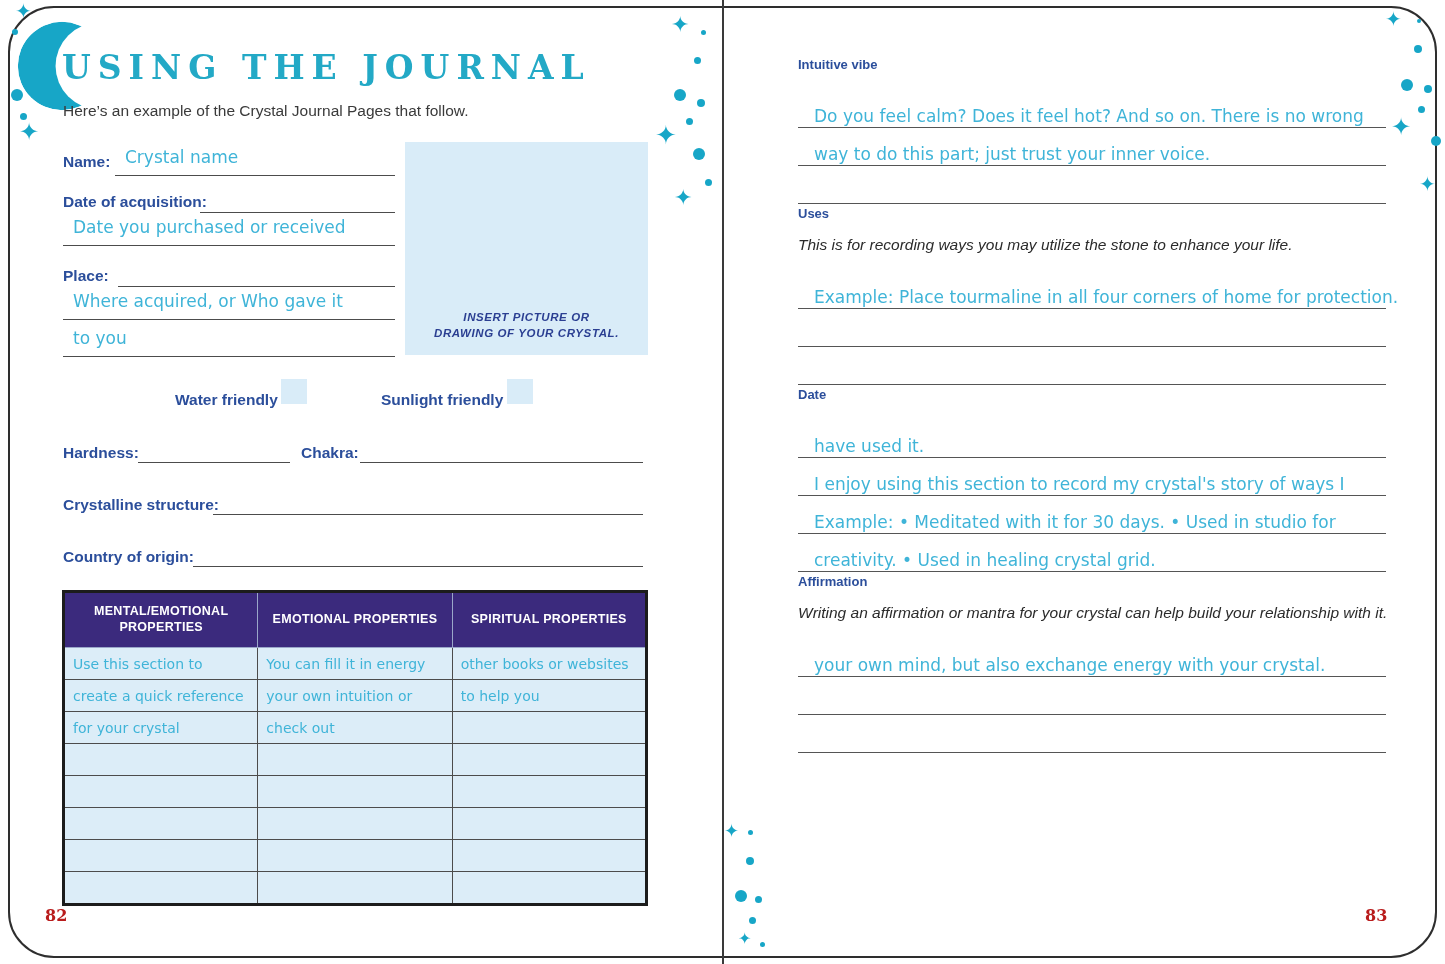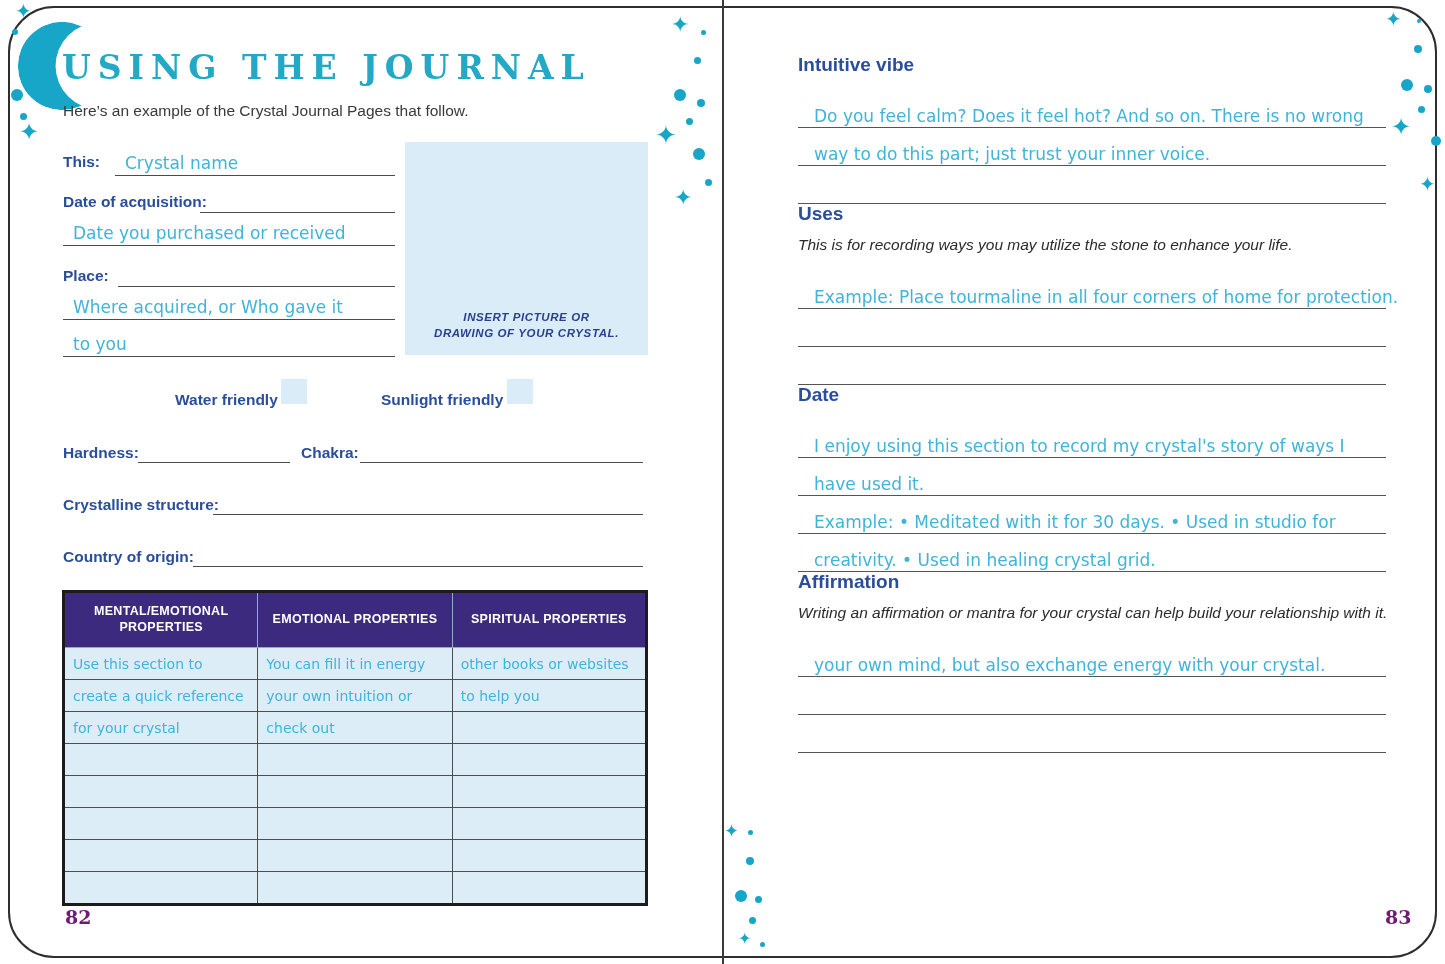--- a/index.html
+++ b/index.html
@@ -21,21 +21,21 @@
   
   .title{
     position:absolute;left:62px;top:48px;
     font-family:"DejaVu Serif",serif;font-weight:bold;font-size:33px;
     letter-spacing:7px;color:#23a9c6;white-space:nowrap;
   }
   .subtitle{position:absolute;left:63px;top:102px;font-size:15.5px;color:#3a3a3a;}
   .lbl{position:absolute;color:#2b4e9b;font-weight:bold;font-size:15.5px;white-space:nowrap;}
   .fill-line{position:absolute;border-bottom:1.6px solid #4c4c4c;}
   .hw{font-family:"DejaVu Sans",sans-serif;color:#3fb4d8;font-size:17px;white-space:nowrap;}
-  .fill-line .hw{position:absolute;left:10px;bottom:2px;}
+  .fill-line .hw{position:absolute;left:10px;bottom:8px;}
   .photo-box{position:absolute;left:405px;top:142px;width:243px;height:213px;background:#d9ecf8;}
   .photo-caption{
     position:absolute;left:0;right:0;bottom:14px;text-align:center;
     color:#2b3f92;font-style:italic;font-weight:bold;font-size:11.5px;
     letter-spacing:.6px;line-height:1.4;
   }
   .checkbox{position:absolute;width:26px;height:25px;background:#d9ecf8;}
 
   table.props{
     position:absolute;left:62px;top:590px;width:586px;
@@ -47,27 +47,27 @@
     height:54px;border:1px solid #9aa7c9;border-top:none;
     text-align:center;vertical-align:middle;line-height:1.25;padding:0 14px;
     letter-spacing:.3px;
   }
   table.props th:first-child{border-left:none;} table.props th:last-child{border-right:none;}
   table.props td{
     background:#dcedf8;height:31px;border:1px solid #4c4c4c;
     font-family:"DejaVu Sans",sans-serif;color:#3fb4d8;font-size:14px;
     padding:0 8px;vertical-align:middle;white-space:nowrap;overflow:hidden;
   }
-  .page-num{position:absolute;color:#701a75;font-weight:bold;font-size:19px;font-family:"DejaVu Serif",serif;margin-left:20px;}
+  .page-num{position:absolute;color:#b91c1c;font-weight:bold;font-size:16px;font-family:"DejaVu Serif",serif;}
 
   
   .right-col{position:absolute;left:798px;top:55px;width:588px;}
   .section{margin:0;}
   .section + .section{margin-top:0;}
-  .sec-heading{color:#2b4e9b;font-weight:bold;font-size:19px;line-height:19px;}
+  .sec-heading{color:#2b4e9b;font-weight:bold;font-size:13px;line-height:19px;}
   .sec-desc{font-style:italic;font-size:15.5px;color:#2b2b2b;line-height:20px;margin-top:12px;white-space:nowrap;}
   .lines{margin-top:16px;}
   .write-line{position:relative;height:37px;border-bottom:1.6px solid #555;}
   .write-line .hw{position:absolute;left:16px;bottom:1px;}
   .mt24{margin-top:24px;} .mt20{margin-top:20px;}
 </style>
 </head>
 <body>
 
 <div class="spread">
@@ -117,21 +117,21 @@
   <span class="dot" style="left:746px;top:857px;width:8px;height:8px;"></span>
   <span class="dot" style="left:735px;top:890px;width:12px;height:12px;"></span>
   <span class="dot" style="left:755px;top:896px;width:7px;height:7px;"></span>
   <span class="dot" style="left:749px;top:917px;width:7px;height:7px;"></span>
   <span class="star" style="left:738px;top:931px;font-size:16px;">✦</span>
   <span class="dot" style="left:760px;top:942px;width:5px;height:5px;"></span>
 
   <div class="title">USING THE JOURNAL</div>
   <div class="subtitle">Here’s an example of the Crystal Journal Pages that follow.</div>
 
-  <div class="lbl" style="left:63px;top:153px;">This:</div>
+  <div class="lbl" style="left:63px;top:153px;">Name:</div>
   <div class="fill-line" style="left:115px;top:148px;width:280px;height:27px;">
     <span class="hw">Crystal name</span>
   </div>
 
   <div class="photo-box">
     <div class="photo-caption">
       <div>INSERT PICTURE OR</div>
       <div>DRAWING OF YOUR CRYSTAL.</div>
     </div>
   </div>
@@ -251,24 +251,24 @@
         <div class="write-line">
             <span class="hw"></span>
           </div>
       </div>
     </div>
 
     <div class="section mt20">
       <div class="sec-heading">Date</div>
       <div class="lines">
         <div class="write-line">
+            <span class="hw">have used it.</span>
+          </div>
+        <div class="write-line">
             <span class="hw">I enjoy using this section to record my crystal's story of ways I</span>
-          </div>
-        <div class="write-line">
-            <span class="hw">have used it.</span>
           </div>
         <div class="write-line">
             <span class="hw">Example: • Meditated with it for 30 days. • Used in studio for</span>
           </div>
         <div class="write-line">
             <span class="hw">creativity. • Used in healing crystal grid.</span>
           </div>
       </div>
     </div>
 

